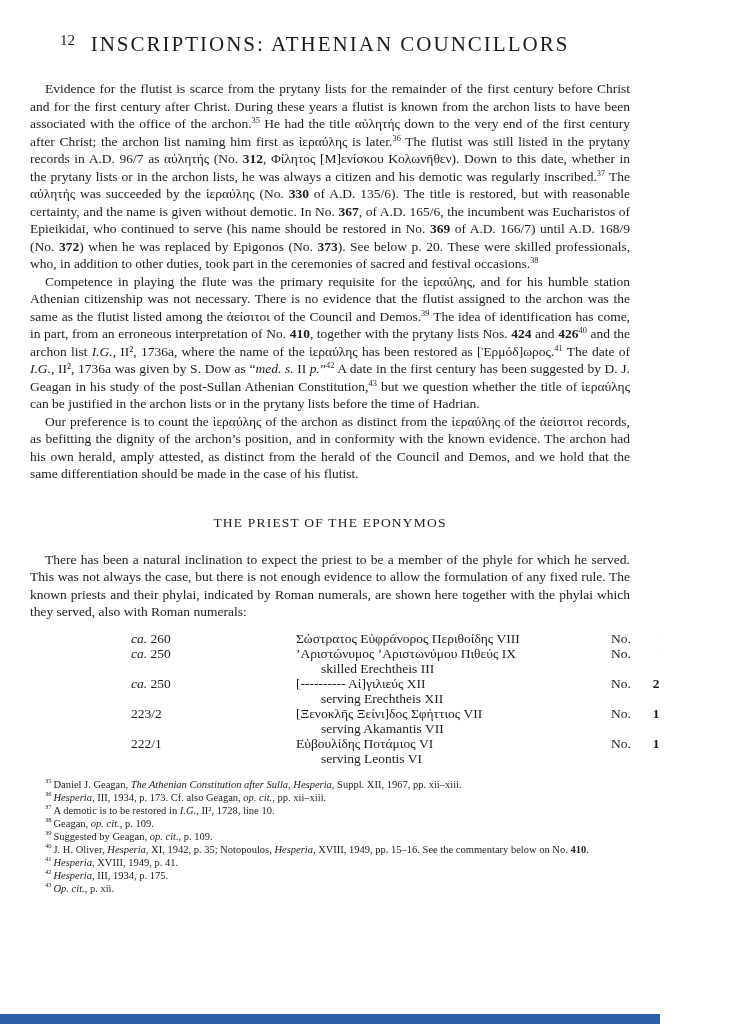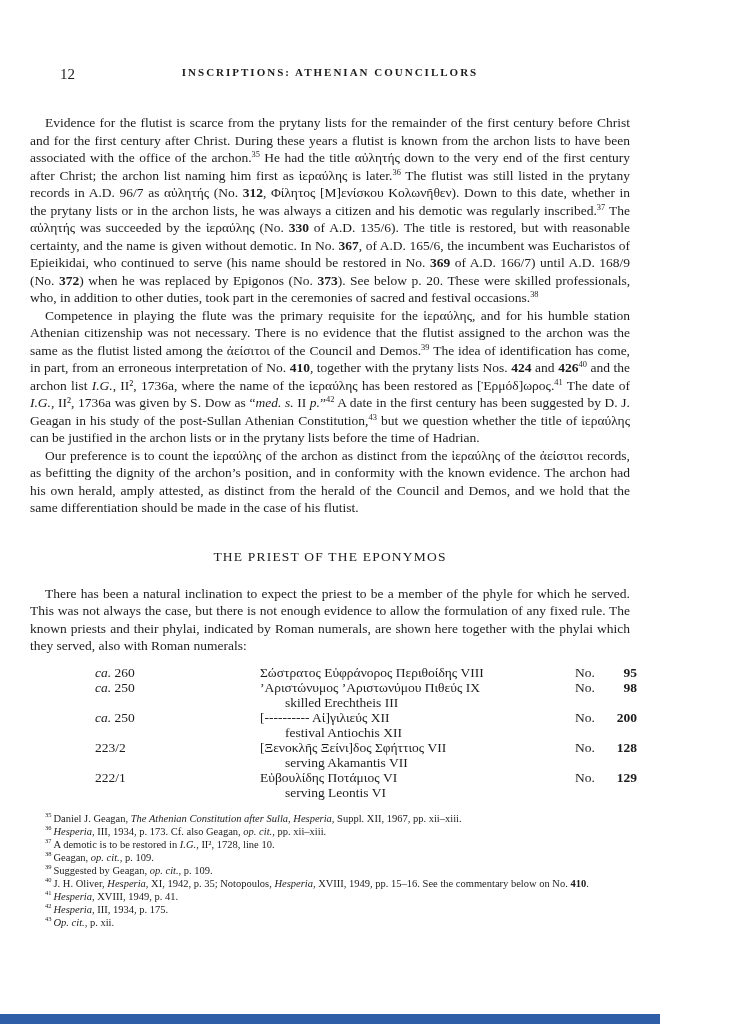--- a/index.html
+++ b/index.html
@@ -7,37 +7,37 @@
   body {
     width: 729px; height: 1024px;
     font-family: "Liberation Serif", "DejaVu Serif", serif;
     color: #1c1c1c;
     position: relative;
     overflow: hidden;
   }
   .page {
     position: relative;
     width: 660px; height: 1024px;
-    padding: 66px 30px 0 30px;
+    padding: 32px 30px 0 30px;
     background: #ffffff;
     overflow: hidden;
   }
   .page-header {
     position: relative;
     height: 19px;
     margin-bottom: 29px;
   }
   .page-number {
     position: absolute;
     left: 30px; top: 0;
     font-size: 15px;
   }
   .running-title {
-    font-size: 11px;
-    font-weight: bold;
+    font-size: 21px;
+    font-weight: normal;
     text-align: center;
     letter-spacing: 2px;
     white-space: nowrap;
   }
   .body-para {
     font-size: 13.5px;
     line-height: 17.5px;
     text-align: justify;
     text-indent: 15px;
   }
@@ -47,21 +47,21 @@
   .section-title {
     font-size: 13.5px;
     font-weight: normal;
     text-align: center;
     letter-spacing: 1.2px;
     margin-top: 32px;
     margin-bottom: 20px;
     white-space: nowrap;
   }
   .priest-table {
-    margin: 10px 0 0 65px;
+    margin: 10px 0 0 101px;
     font-size: 13.5px;
     line-height: 15px;
   }
   .priest-row { display: flex; align-items: flex-start; }
   .col-date { width: 165px; flex: 0 0 165px; }
   .col-name { width: 315px; flex: 0 0 315px; }
   .serving-line { padding-left: 25px; }
   .col-no {
     width: 62px; flex: 0 0 62px;
     display: flex; justify-content: space-between;
@@ -120,21 +120,21 @@
         <div class="col-no">
           <span>No.</span>
           <b>98</b>
         </div>
       </div>
 
       <div class="priest-row">
         <div class="col-date"><i>ca.</i> 250</div>
         <div class="col-name">
           <div class="name-line">[---------- Αἰ]γιλιεύς XII</div>
-          <div class="serving-line">festival Antiochis XII</div>
+          <div class="serving-line">serving Erechtheis XII</div>
         </div>
         <div class="col-no">
           <span>No.</span>
           <b>200</b>
         </div>
       </div>
 
       <div class="priest-row">
         <div class="col-date">223/2</div>
         <div class="col-name">

